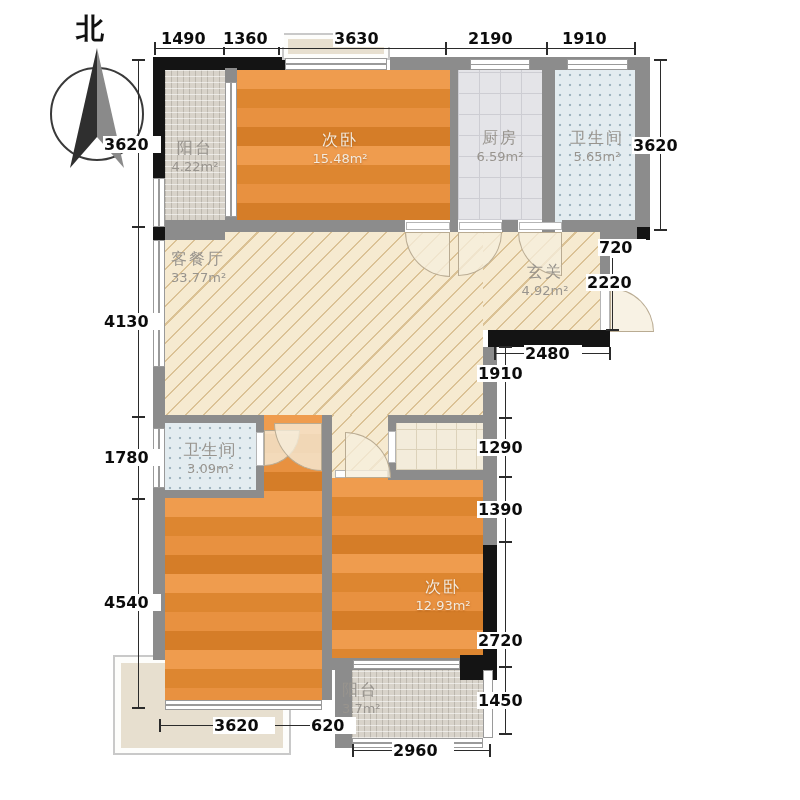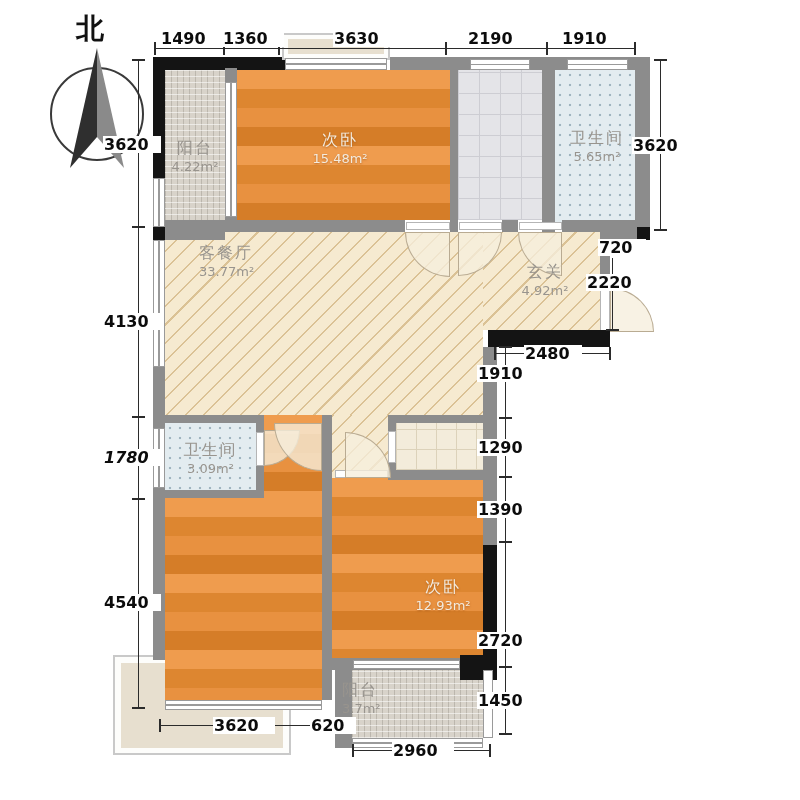--- a/index.html
+++ b/index.html
@@ -149,25 +149,29 @@
   <div class="fan" style="left:345px;top:432px;width:46px;height:46px;border-radius:0 100% 0 0;"></div>
 
   <div class="rlabel" style="left:163px;top:138px;width:64px;">
     <span class="nm">阳台</span>
     <span class="ar">4.22m²</span>
   </div>
   <div class="rlabel onwood" style="left:298px;top:130px;width:84px;">
     <span class="nm">次卧</span>
     <span class="ar">15.48m²</span>
   </div>
+  <div class="rlabel" style="left:460px;top:128px;width:80px;">
+    <span class="nm">厨房</span>
+    <span class="ar">6.59m²</span>
+  </div>
   <div class="rlabel" style="left:555px;top:128px;width:84px;">
     <span class="nm">卫生间</span>
     <span class="ar">5.65m²</span>
   </div>
-  <div class="rlabel leftal" style="left:171px;top:243px;width:110px;margin-left:28px;">
+  <div class="rlabel leftal" style="left:171px;top:249px;width:110px;">
     <span class="nm">客餐厅</span>
     <span class="ar">33.77m²</span>
   </div>
   <div class="rlabel" style="left:505px;top:262px;width:80px;">
     <span class="nm">玄关</span>
     <span class="ar">4.92m²</span>
   </div>
   <div class="rlabel" style="left:168px;top:440px;width:85px;">
     <span class="nm">卫生间</span>
     <span class="ar">3.09m²</span>
@@ -195,21 +199,21 @@
   <span class="dlabel" style="left:561px;top:30px;width:60px;">1910</span>
 
   <div class="dline" style="left:138px;top:60px;width:1px;height:648px;"></div>
   <div class="tick" style="left:132px;top:59px;width:13px;height:2px;"></div>
   <div class="tick" style="left:132px;top:226px;width:13px;height:2px;"></div>
   <div class="tick" style="left:132px;top:416px;width:13px;height:2px;"></div>
   <div class="tick" style="left:132px;top:498px;width:13px;height:2px;"></div>
   <div class="tick" style="left:132px;top:707px;width:13px;height:2px;"></div>
   <span class="dlabel" style="left:103px;top:136px;width:56px;">3620</span>
   <span class="dlabel" style="left:103px;top:313px;width:56px;">4130</span>
-  <span class="dlabel" style="left:103px;top:449px;width:56px;font-style:italic;">1780</span>
+  <span class="dlabel" style="left:103px;top:449px;width:56px;">1780</span>
   <span class="dlabel" style="left:103px;top:594px;width:56px;">4540</span>
 
   <div class="dline" style="left:660px;top:60px;width:1px;height:170px;"></div>
   <div class="tick" style="left:654px;top:59px;width:13px;height:2px;"></div>
   <div class="tick" style="left:654px;top:229px;width:13px;height:2px;"></div>
   <span class="dlabel" style="left:632px;top:137px;width:56px;">3620</span>
 
   <div class="dline" style="left:606px;top:247px;width:31px;height:1px;"></div>
   <div class="tick" style="left:605px;top:241px;width:2px;height:13px;"></div>
   <div class="tick" style="left:636px;top:241px;width:2px;height:13px;"></div>

